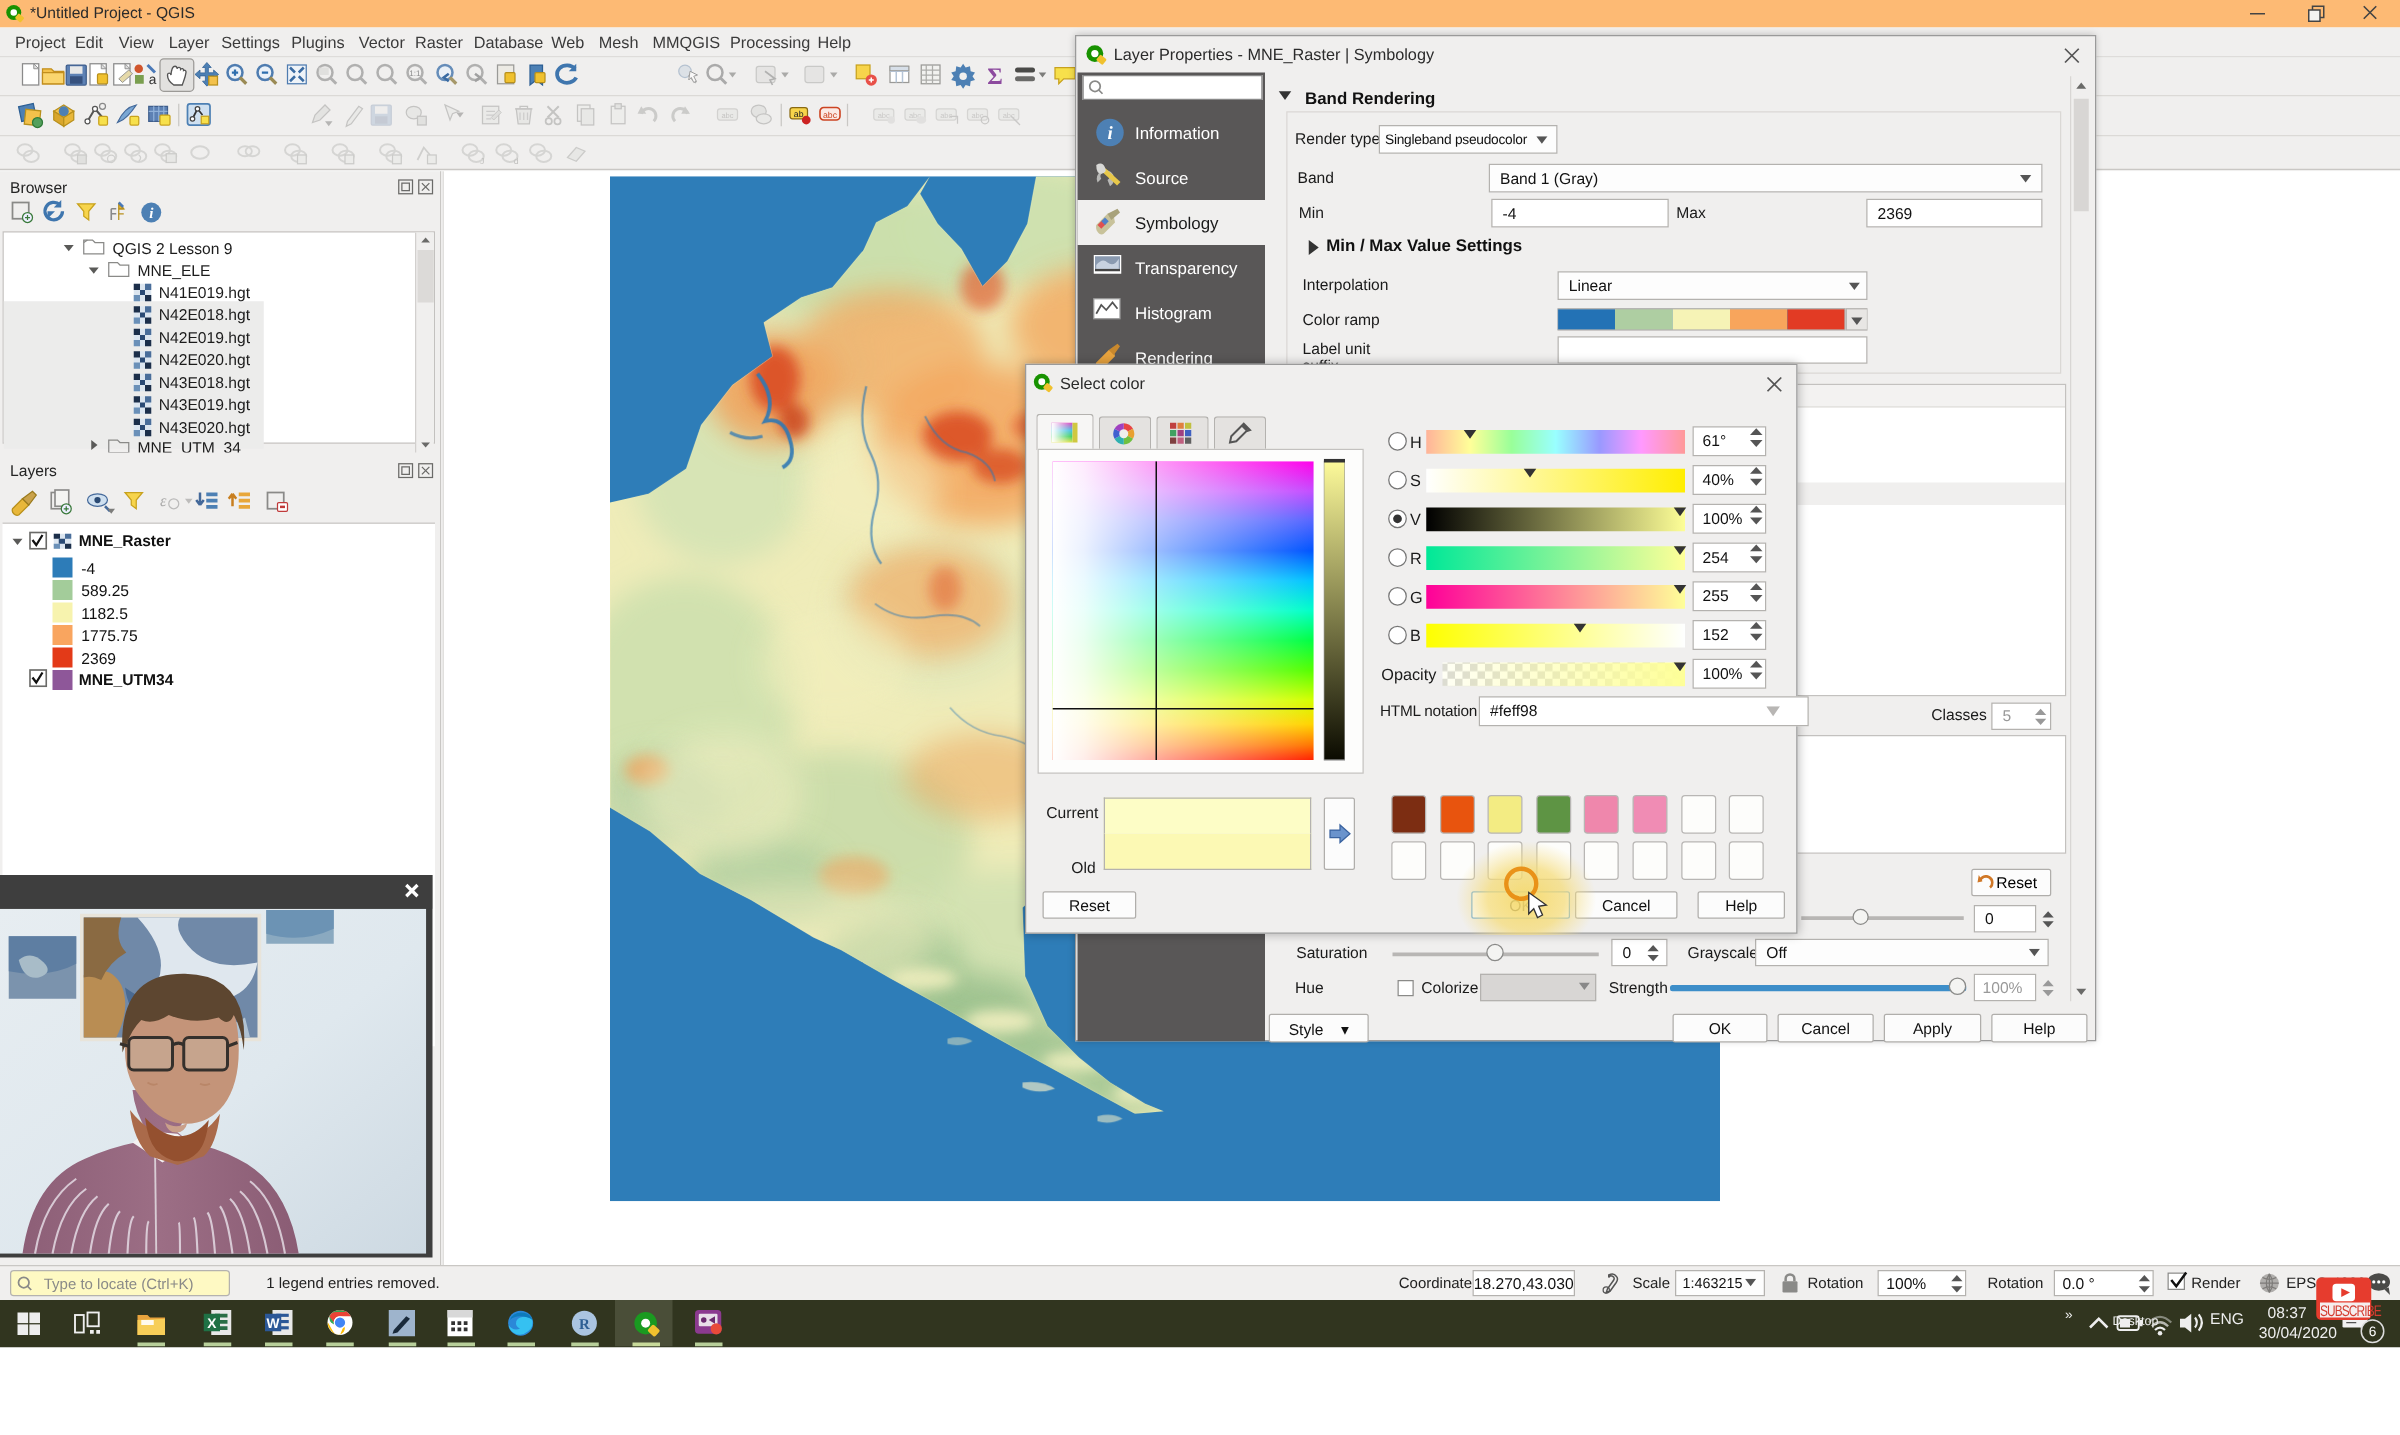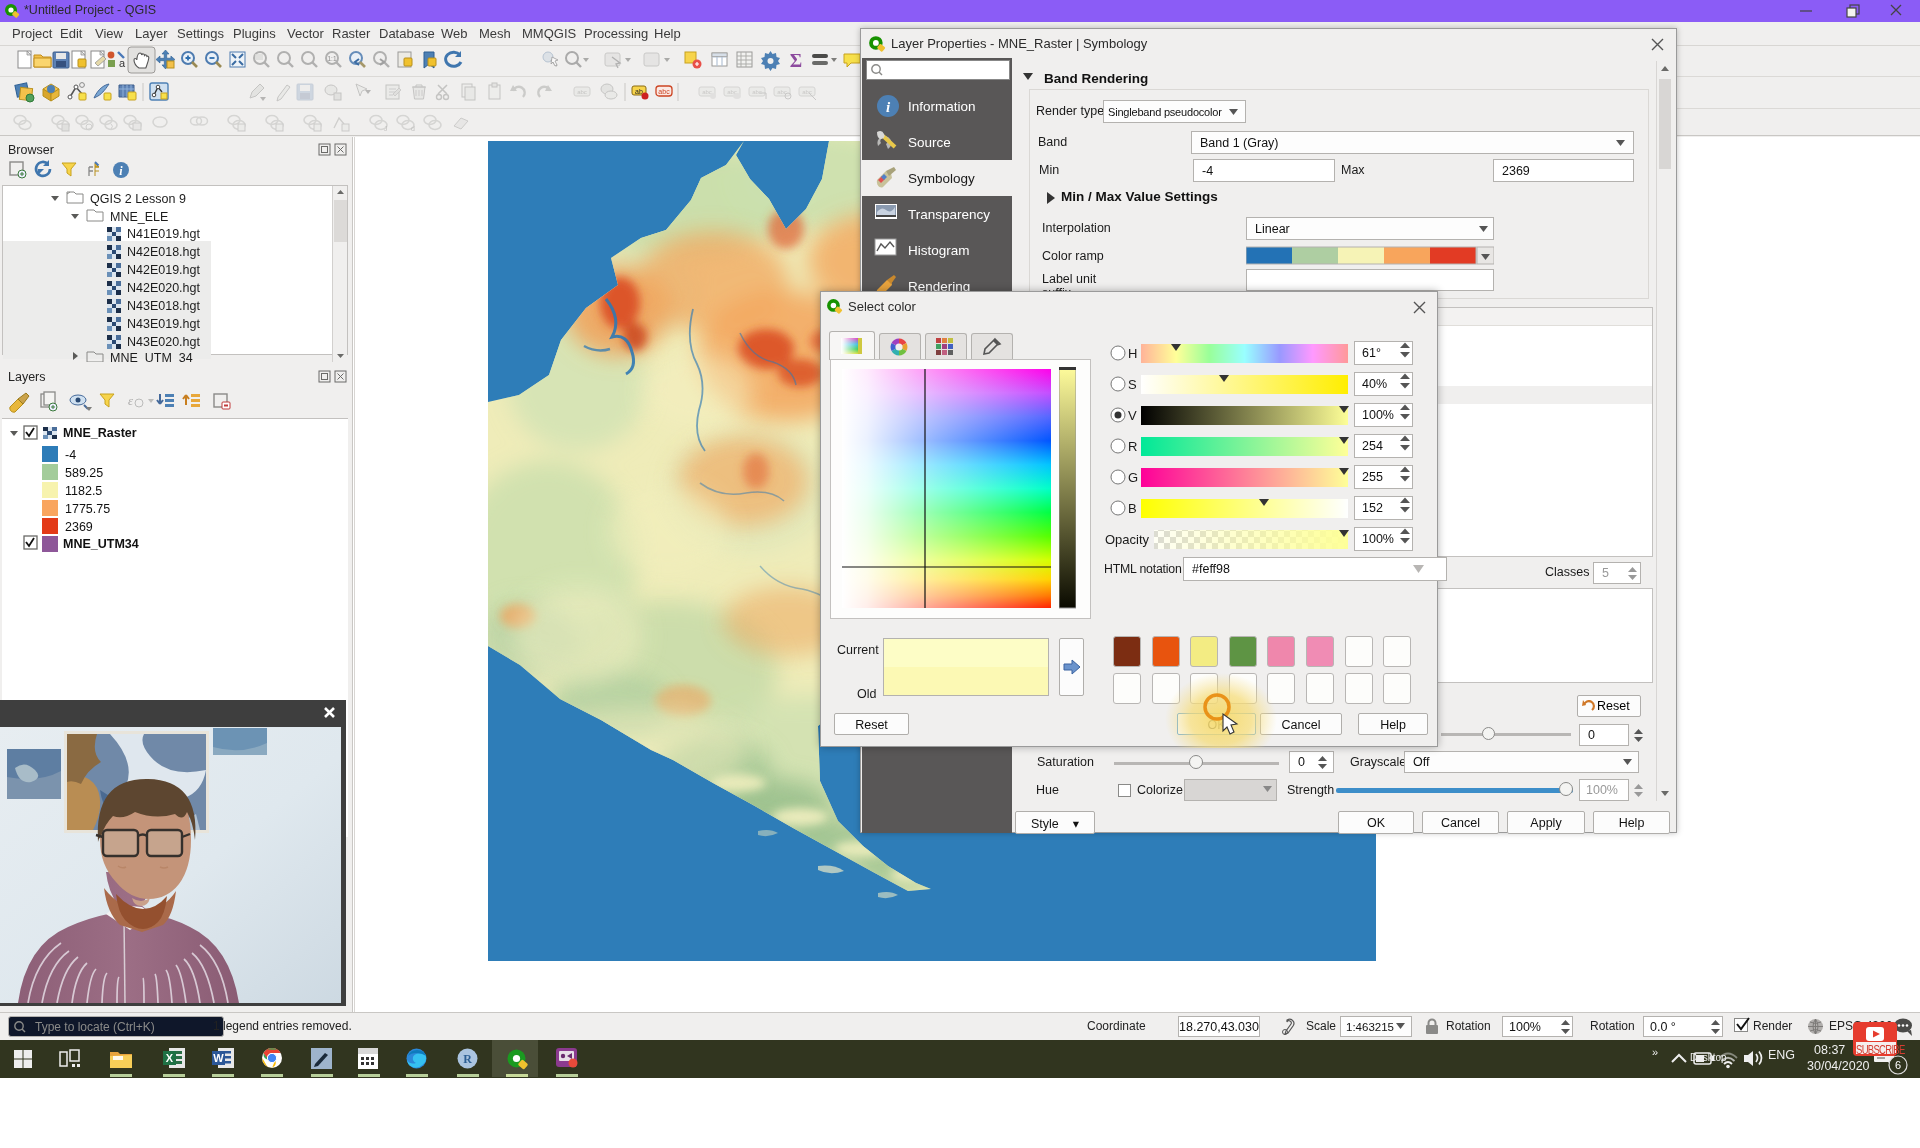--- a/index.html
+++ b/index.html
@@ -1,19 +1,19 @@
 <!DOCTYPE html>
 <html><head>
 <meta charset="utf-8">
 <style>
 * { margin:0; padding:0; box-sizing:border-box; }
 html,body { width:1920px; height:1148px; overflow:hidden; }
 body { font-family:"Liberation Sans", sans-serif; background:#ffffff; position:relative; }
 .abs { position:absolute; }
-#titlebar { left:0; top:0; width:1920px; height:22px; background:#8b5cf6; }
+#titlebar { left:0; top:0; width:1920px; height:22px; background:#fdba74; }
 #title-text { left:24px; top:3px; font-size:12.5px; color:#2b2b2b; }
 #menubar { left:0; top:22px; width:1920px; height:24px; background:#f0efee; border-bottom:1px solid #d8d6d3; }
 .menu-item { position:absolute; top:4px; font-size:13px; color:#3b3b3b; }
 #toolbars { left:0; top:46px; width:1920px; height:91px; background:#f0efee; }
 #dock { left:0; top:137px; width:353px; height:875px; background:#f0efee; border-right:1px solid #c9c7c4; }
 .panel-title { position:absolute; font-size:12.5px; color:#252525; }
 .treebox { position:absolute; background:#ffffff; border:1px solid #c3c1bf; }
 #canvas { left:354px; top:137px; width:1566px; height:875px; background:#ffffff; border-left:1px solid #d8d6d3; }
 #statusbar { left:0; top:1012px; width:1920px; height:28px; background:#f0efee; border-top:1px solid #c9c7c4; font-size:12px; color:#222; }
 #taskbar { left:0; top:1040px; width:1920px; height:38px; background:#31351f; }
@@ -679,27 +679,27 @@
     </g>
   </g>
 
   <path d="M330 725 q16 -2 26 5 q-14 5 -26 -1 z" fill="#e8e8c8" opacity=".7"></path>
   <path d="M390 752 q12 -3 20 2 q-10 5 -20 2 z" fill="#e4e6c4" opacity=".6"></path>
   <path d="M270 690 q12 -3 20 2 q-10 5 -20 2 z" fill="#dfe3c0" opacity=".5"></path>
 </svg>
 </div>
 
 <div class="abs" id="statusbar">
-  <div class="abs" style="left:8px;top:3px;width:216px;height:21px;background:#0f172a;border:1px solid #b4b2af;border-radius:3px;color:#8a8a88;padding:3px 0 0 26px">Type to locate (Ctrl+K)</div>
+  <div class="abs" style="left:8px;top:3px;width:176px;height:21px;background:#fef9c3;border:1px solid #b4b2af;border-radius:3px;color:#8a8a88;padding:3px 0 0 26px">Type to locate (Ctrl+K)</div>
   <svg class="abs" style="left:13px;top:7px" width="14" height="14">
       <circle cx="6" cy="6" r="4.2" fill="none" stroke="#8a8a88" stroke-width="1.4"></circle>
       <line x1="9" y1="9" x2="12" y2="12" stroke="#8a8a88" stroke-width="1.4"></line>
     </svg>
   <div class="abs" style="left:213px;top:6px">1 legend entries removed.</div>
-  <div class="abs" style="left:1087px;top:6px">Coordinate</div>
+  <div class="abs" style="left:1119px;top:6px">Coordinate</div>
   <div class="inbox" style="left:1178px;top:3px;width:82px;height:21px;text-align:center;padding-top:3px">18.270,43.030</div>
   <svg class="abs" style="left:1280px;top:5px" width="18" height="18" viewBox="0 0 18 18">
       <path d="M7 2 q4 -2 6 1 q2 2 0 5 l-5 7 l-3 1 l1 -3 l5 -7 q1 -2 -1 -3 q-2 -1 -3 1 z" fill="none" stroke="#555" stroke-width="1.2"></path>
       <circle cx="5" cy="14" r="2.5" fill="none" stroke="#555"></circle>
     </svg>
   <div class="abs" style="left:1306px;top:6px">Scale</div>
   <div class="combo" style="left:1340px;top:3px;width:72px;height:21px;padding:4px 0 0 5px;font-size:11.5px">1:463215</div>
   <svg class="abs" style="left:1396px;top:10px" width="10" height="8">
       <path d="M0 0 h9 l-4.5 6 z" fill="#555"></path>
     </svg>

